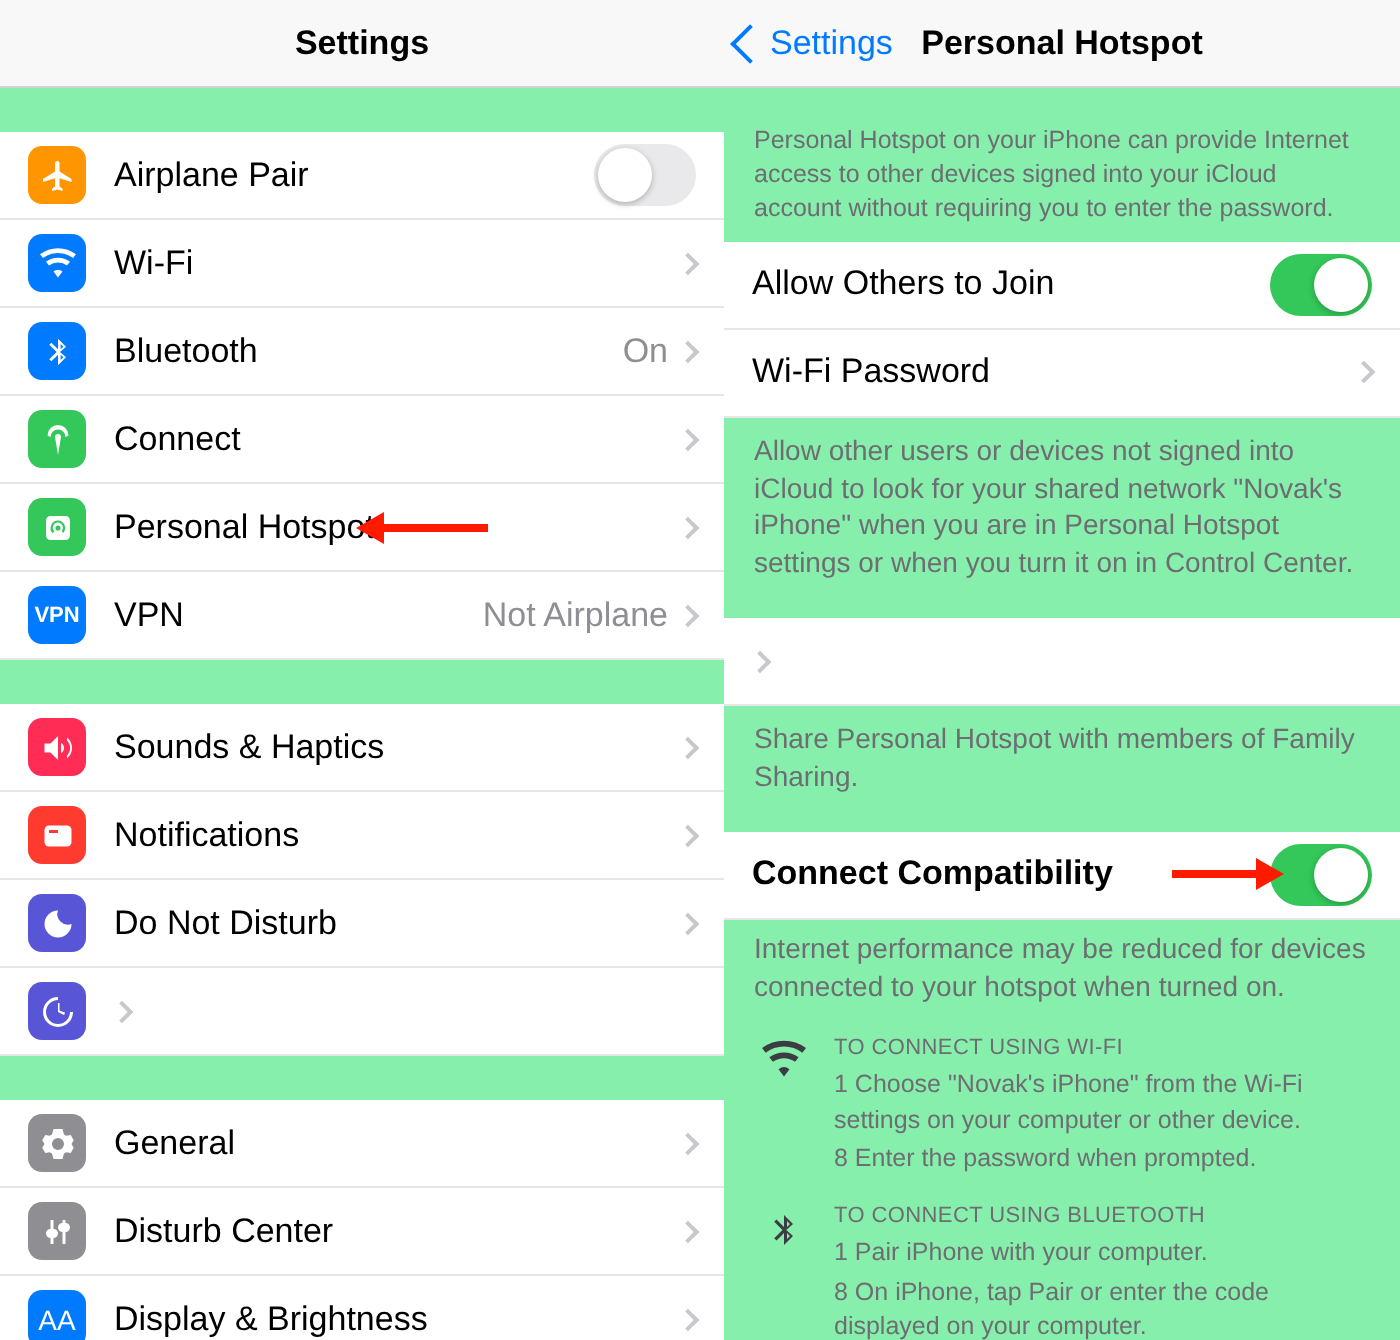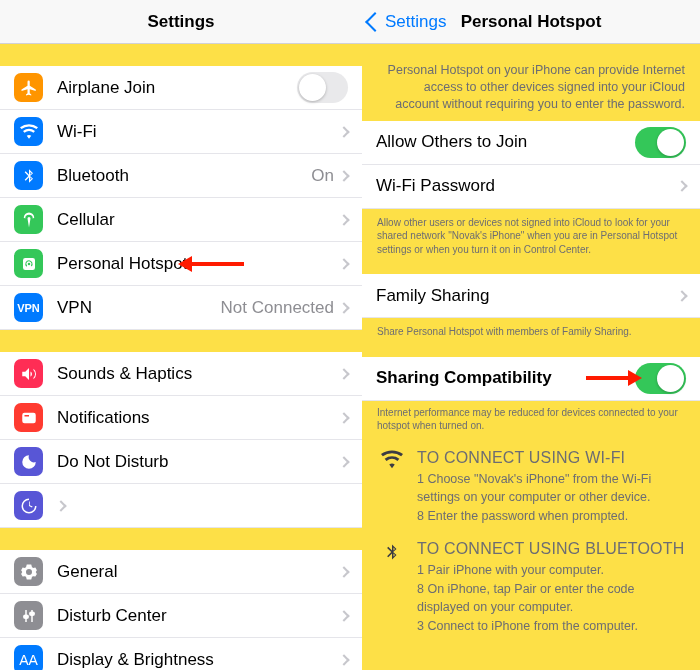--- a/index.html
+++ b/index.html
@@ -4,21 +4,21 @@
 <style>
   * { box-sizing: border-box; margin: 0; padding: 0; }
   body {
     font-family: -apple-system, "Helvetica Neue", Helvetica, Arial, sans-serif;
     background: #fff;
     width: 700px;
     height: 670px;
     overflow: hidden;
     display: flex;
   }
-  .pane { height: 670px; overflow: hidden; background: #fde047; }
+  .pane { height: 670px; overflow: hidden; background: #86efac; }
   .pane-left { width: 362px; border-right: 0; }
   .pane-right { width: 338px; }
   
   .navbar {
     height: 44px;
     background: #f8f8f8;
     border-bottom: 1px solid #d1d1d6;
     display: flex;
     align-items: center;
     position: relative;
@@ -92,31 +92,30 @@
     width: 27px; height: 27px;
     background: #fff;
     border-radius: 50%;
     top: 2px;
     box-shadow: 0 1px 3px rgba(0,0,0,.25);
   }
   .switch-off .knob { left: 2px; }
   .switch-on .knob { right: 2px; }
   
   .footer-text {
-    font-size: 10px;
+    font-size: 14px;
     color: #6d6d72;
     padding: 7px 15px 8px;
     line-height: 1.35;
   }
   .header-text {
     font-size: 12.5px;
     color: #6d6d72;
     padding: 18px 15px 8px;
     line-height: 1.35;
-    text-align: right;
   }
   
   .red-arrow {
     position: absolute;
     display: flex;
     align-items: center;
   }
   .arrow-line {
     height: 4px;
     background: #ff1a00;
@@ -141,21 +140,21 @@
     color: #3c3c43;
     flex-shrink: 0;
   }
   .instr-body {
     padding-left: 10px;
     font-size: 12.5px;
     color: #6d6d72;
     line-height: 1.4;
   }
   .instr-title {
-    font-size: 16px;
+    font-size: 11px;
     color: #6d6d72;
     letter-spacing: 0.2px;
     margin-bottom: 2px;
   }
   .instr-step { margin-bottom: 2px; }
   
   svg { display: block; }
 </style>
 </head>
 <body>
@@ -165,21 +164,21 @@
     <div class="nav-title">Settings</div>
   </div>
   <div id="left-body">
       <div class="group-gap"></div>
       <div class="cell">
         <div class="icon" style="background: rgb(255, 149, 0);">
           <svg width="18" height="18" viewBox="0 0 24 24">
             <path fill="#fff" d="M21 16v-2l-8-5V3.5a1.5 1.5 0 0 0-3 0V9l-8 5v2l8-2.5V19l-2 1.5V22l3.5-1 3.5 1v-1.5L13 19v-5.5l8 2.5z"></path>
           </svg>
         </div>
-        <span class="label">Airplane Join</span>
+        <span class="label">Airplane Pair</span>
         <span class="switch switch-off">
           <span class="knob"></span>
         </span>
       </div>
       <div class="cell">
         <div class="icon" style="background: rgb(0, 122, 255);">
           <svg width="18" height="18" viewBox="0 0 24 24">
             <path fill="#fff" d="M12 21l3-4a5 5 0 0 0-6 0l3 4zm-6-8a10 10 0 0 1 12 0l2-2.5a13.5 13.5 0 0 0-16 0L6 13zm-4-5a16.5 16.5 0 0 1 20 0l2-2.5a20 20 0 0 0-24 0L2 8z"></path>
           </svg>
         </div>
@@ -195,42 +194,42 @@
         <span class="label">Bluetooth</span>
         <span class="detail">On</span>
         <span class="chev"></span>
       </div>
       <div class="cell">
         <div class="icon" style="background: rgb(52, 199, 89);">
           <svg width="18" height="18" viewBox="0 0 24 24">
             <path fill="#fff" d="M5 9a6 6 0 0 1 14 0l-2 1a4 4 0 0 0-10 0L5 9zm7-1a2 2 0 0 1 2 2l-2 12-2-12a2 2 0 0 1 2-2z"></path>
           </svg>
         </div>
-        <span class="label">Cellular</span>
+        <span class="label">Connect</span>
         <span class="chev"></span>
       </div>
       <div class="cell">
         <div class="icon" style="background: rgb(52, 199, 89);">
           <svg width="18" height="18" viewBox="0 0 24 24">
             <path fill="#fff" d="M7 4h10a3 3 0 0 1 3 3v10a3 3 0 0 1-3 3H7a3 3 0 0 1-3-3V7a3 3 0 0 1 3-3zm5 3a5 5 0 0 0-3.5 8.5l1-1.3A3.4 3.4 0 1 1 14.5 14l1 1.3A5 5 0 0 0 12 7zm0 3.3a1.7 1.7 0 1 0 0 3.4 1.7 1.7 0 0 0 0-3.4z"></path>
           </svg>
         </div>
         <span class="label">Personal Hotspot</span>
         <span class="chev"></span>
         <div class="red-arrow" style="left: 178px;">
           <div class="arrow-cap arrow-cap-left"></div>
           <div class="arrow-line" style="width:52px"></div>
         </div>
       </div>
       <div class="cell">
         <div class="icon" style="background: rgb(0, 122, 255);">
           <span style="color:#fff;font-size:11px;font-weight:700">VPN</span>
         </div>
         <span class="label">VPN</span>
-        <span class="detail">Not Connected</span>
+        <span class="detail">Not Airplane</span>
         <span class="chev"></span>
       </div>
       <div class="group-gap"></div>
       <div class="cell">
         <div class="icon" style="background: rgb(255, 45, 85);">
           <svg width="18" height="18" viewBox="0 0 24 24">
             <path fill="#fff" d="M3 9v6h4l5 5V4L7 9H3zm13 3a4 4 0 0 0-2-3.5v7A4 4 0 0 0 16 12zm2-7v2a7 7 0 0 1 0 10v2a9 9 0 0 0 0-14z"></path>
           </svg>
         </div>
         <span class="label">Sounds &amp; Haptics</span>
@@ -310,28 +309,27 @@
       </span>
   </div>
   <div class="cell">
     <span class="label">Wi-Fi Password</span>
     <span class="chev"></span>
   </div>
   <div class="footer-text">Allow other users or devices not signed into iCloud to look for your shared network "Novak's iPhone" when you are in Personal Hotspot settings or when you turn it on in Control Center.</div>
 
   <div class="group-gap-sm"></div>
   <div class="cell">
-    <span class="label">Family Sharing</span>
     <span class="chev"></span>
   </div>
   <div class="footer-text">Share Personal Hotspot with members of Family Sharing.</div>
 
   <div class="group-gap-sm"></div>
   <div class="cell" style="position:relative">
-    <span class="label" style="font-weight:600">Sharing Compatibility</span>
+    <span class="label" style="font-weight:600">Connect Compatibility</span>
     <span class="switch switch-on">
         <span class="knob"></span>
       </span>
     <div class="red-arrow" style="right:58px">
       <div class="arrow-line" style="width:42px"></div>
       <div class="arrow-cap arrow-cap-right"></div>
     </div>
   </div>
   <div class="footer-text" style="padding-top:5px">Internet performance may be reduced for devices connected to your hotspot when turned on.</div>
 

